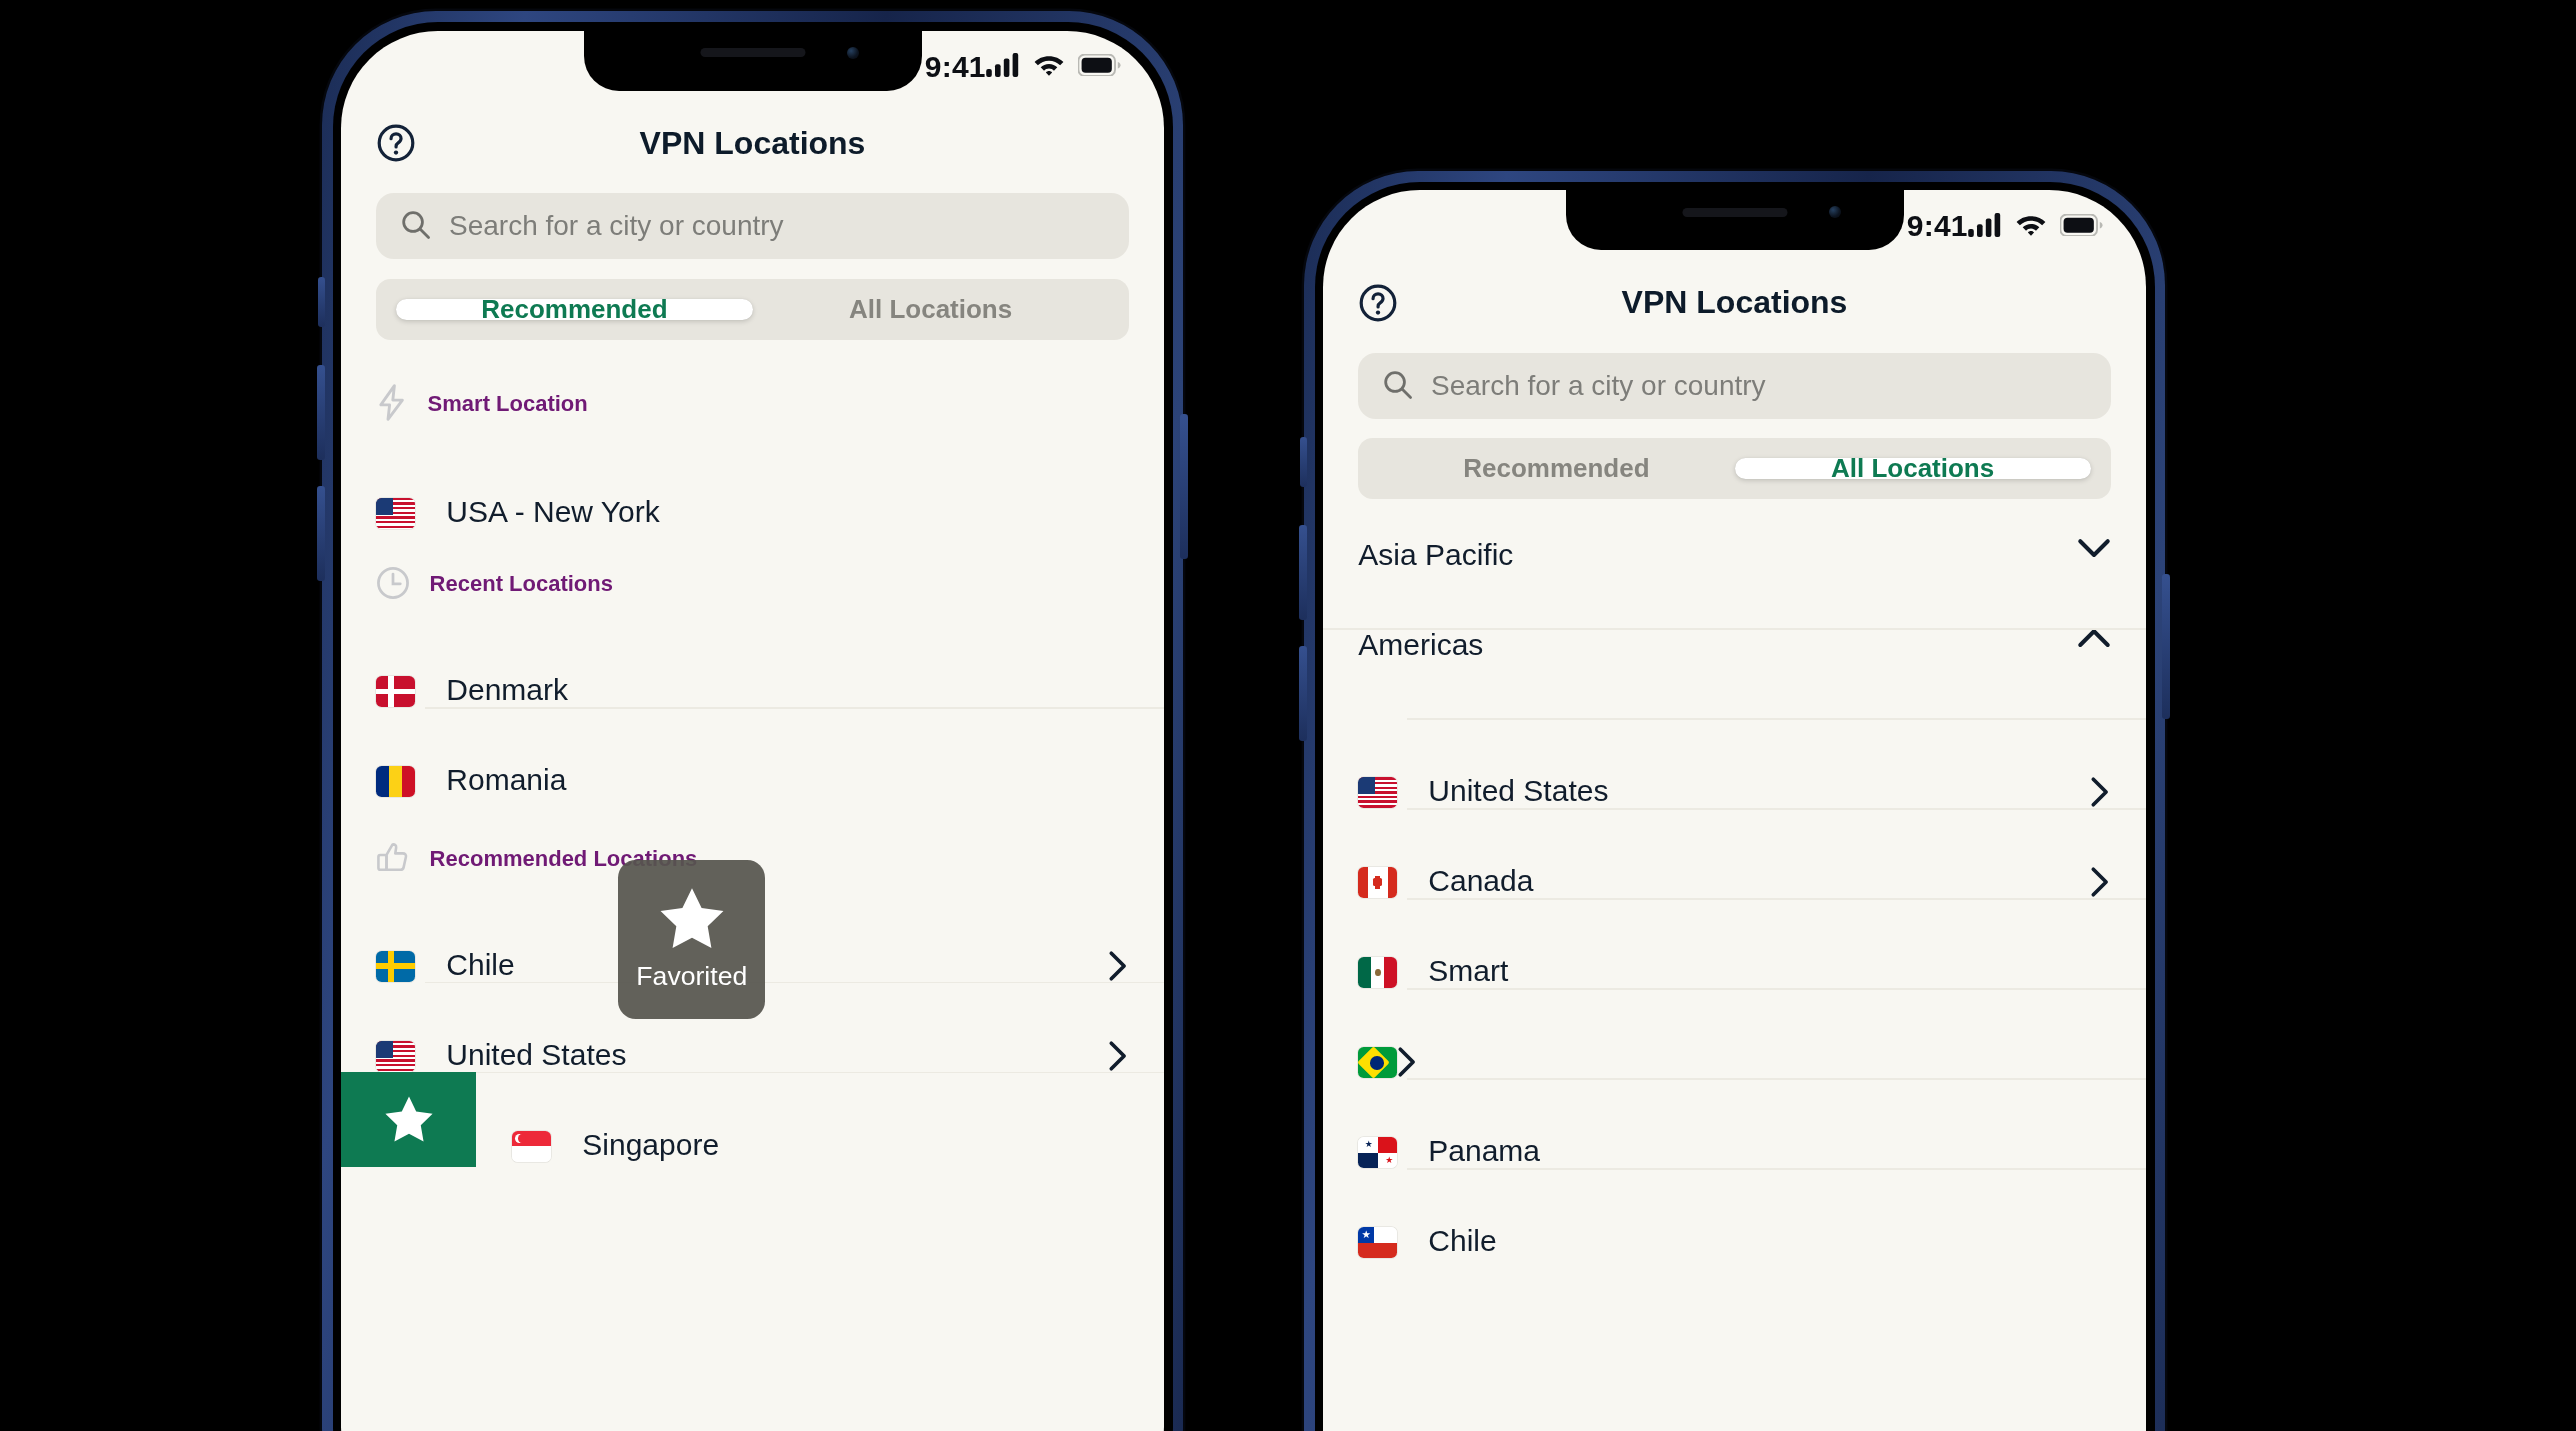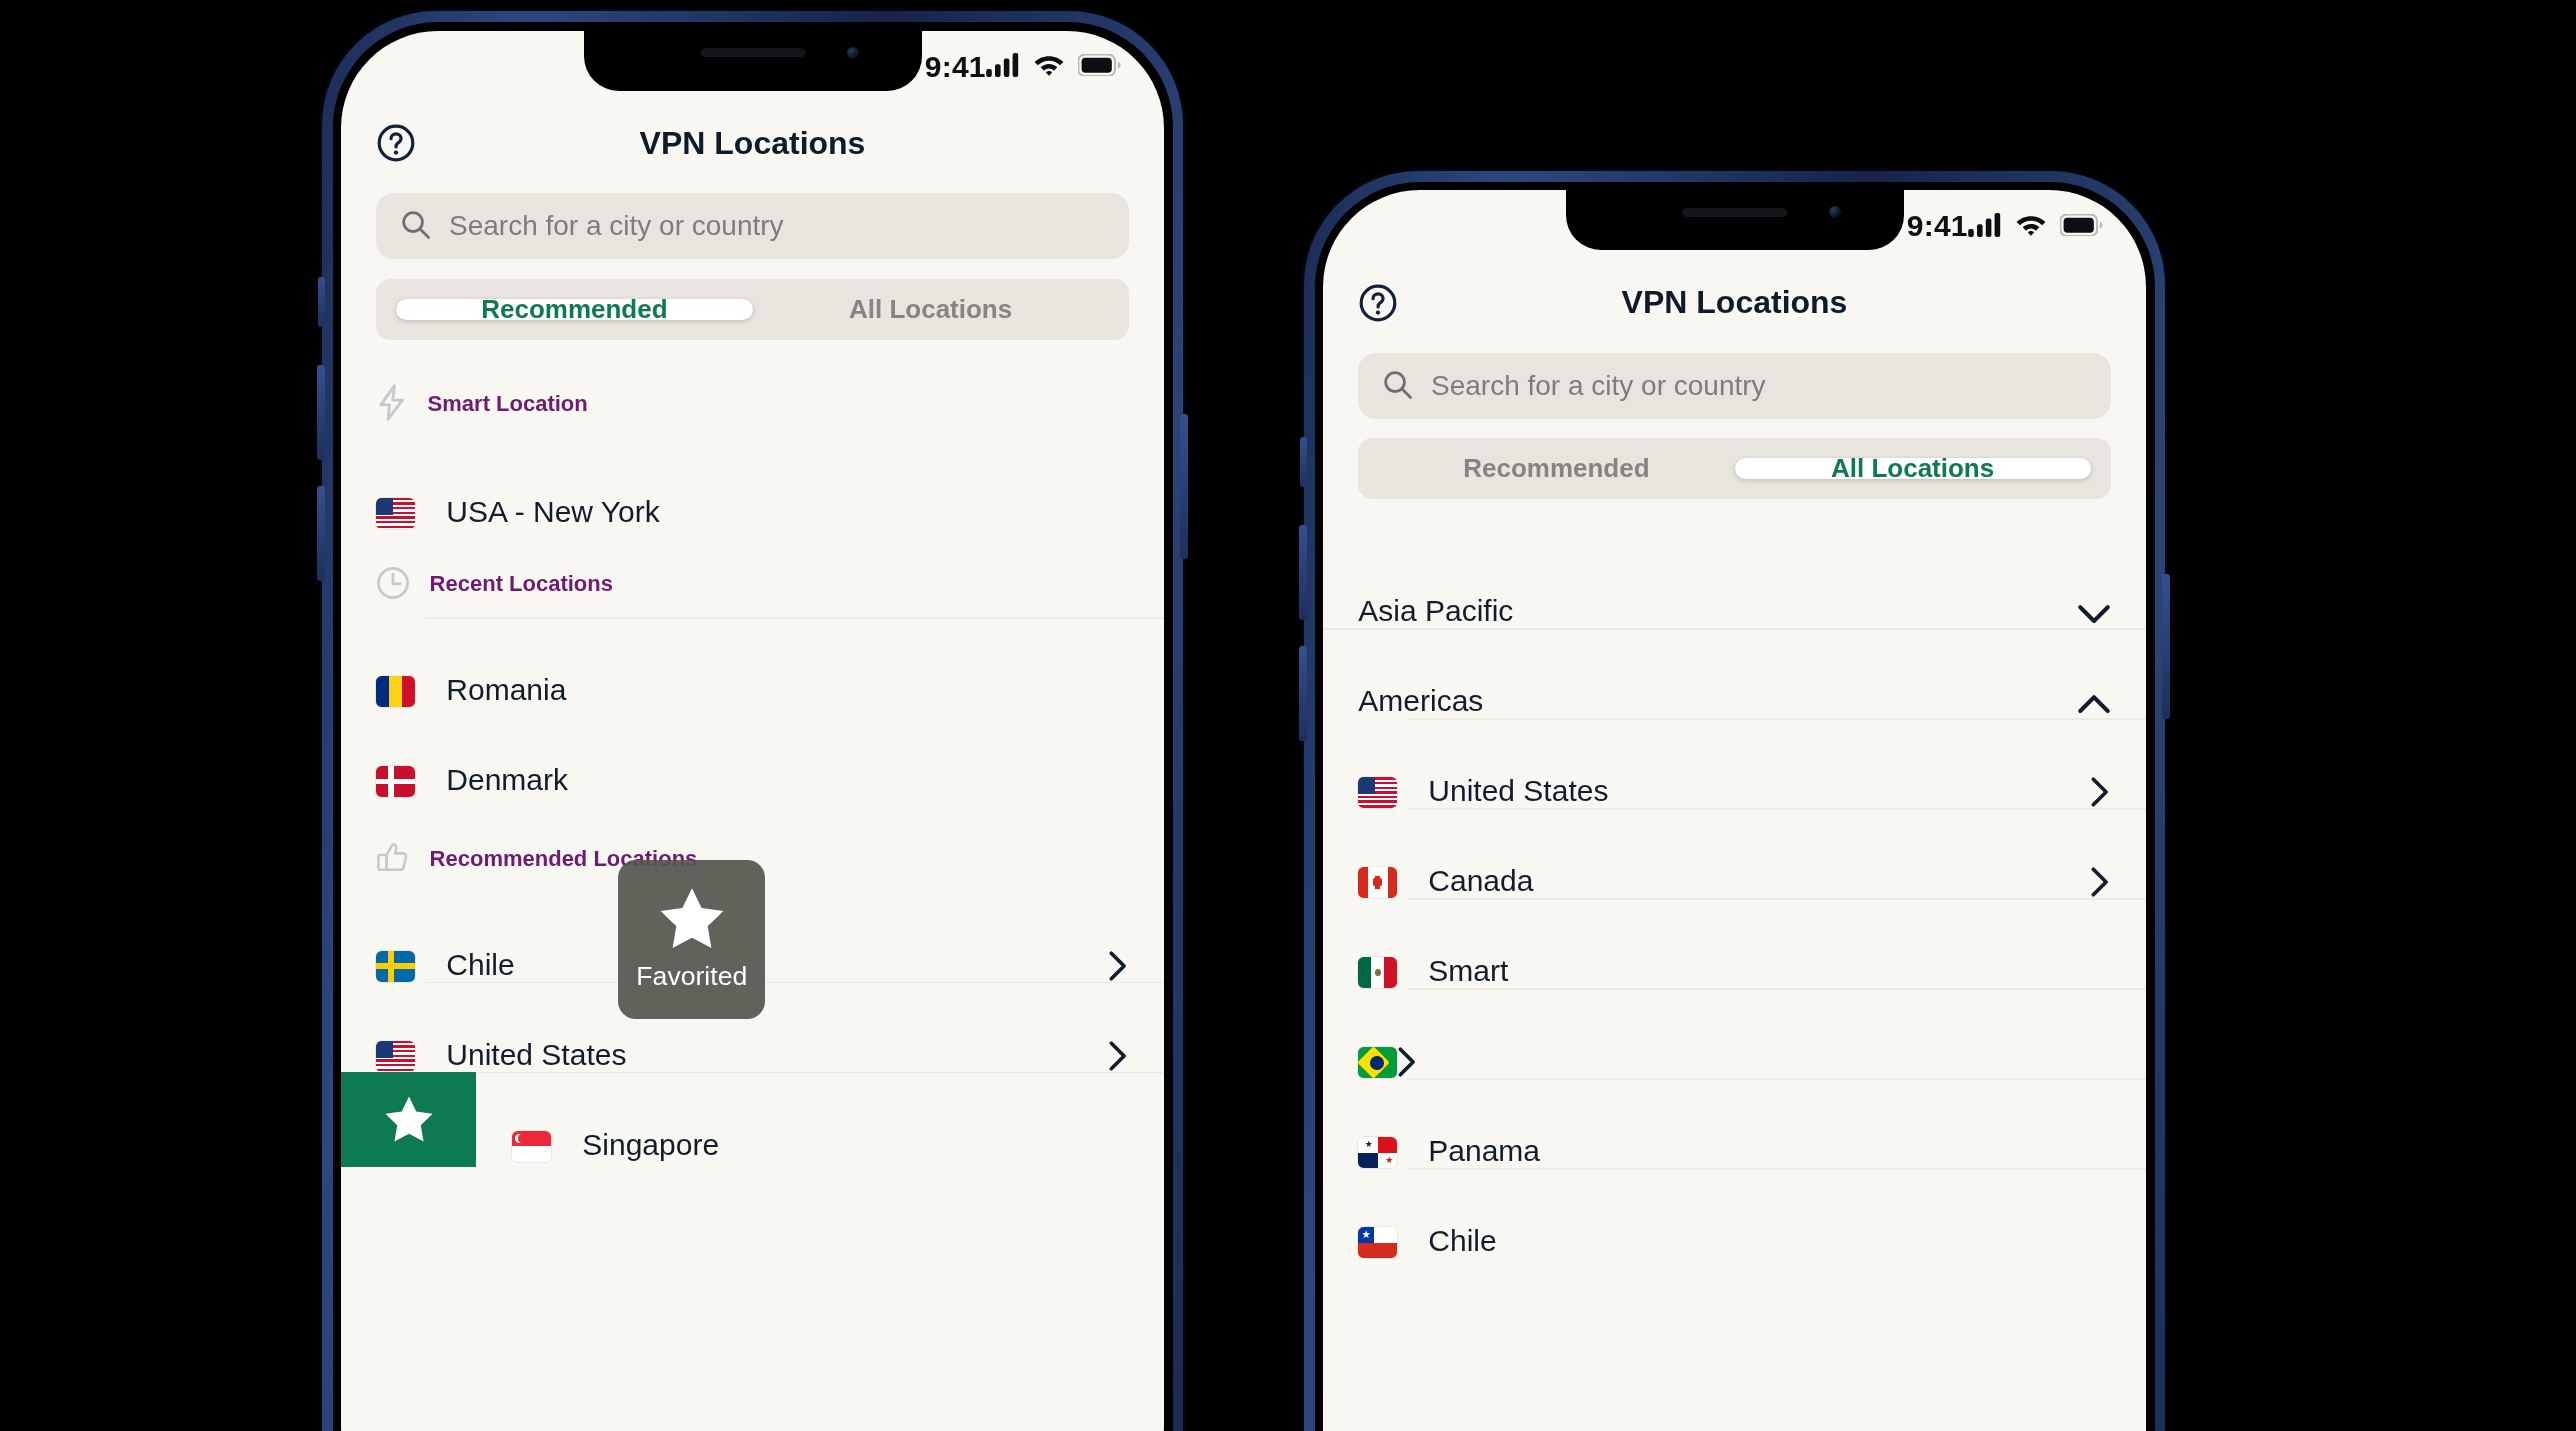--- a/index.html
+++ b/index.html
@@ -112,21 +112,21 @@
   .row.first .divider{ display:none; }
   .flag{
     width:39px; height:31px; border-radius:5.6px; flex:0 0 39px;
     overflow:hidden; position:relative; box-shadow:0 0 0 0.8px rgba(0,0,0,.08);
   }
   .row-label{ font-size:30px; color:#111d2c; margin-left:31px; flex:1; }
   .chev{ width:21px; height:32px; flex:0 0 21px; }
 
   
   .acc{
-    display:flex; align-items:flex-end; min-height:90px; padding:0 35px; position:relative;
+    display:flex; align-items:flex-start; min-height:90px; padding:0 35px; position:relative;
   }
   .acc .divider{ position:absolute; left:0; right:0; top:0; height:1.6px; background:#eceae2; }
   .acc-label{ font-size:30px; color:#111d2c; flex:1; }
 
   
   .toast{
     position:absolute; width:147px; height:159px; border-radius:17.7px;
     background:rgba(86,85,79,0.93);
     display:flex; flex-direction:column; align-items:center; justify-content:center;
     gap:11.3px; z-index:40;
@@ -251,40 +251,40 @@
 
         <div class="sec-head" style="padding-top:37px">
           <span>
             <svg width="34" height="34" viewBox="0 0 42 42">
               <circle cx="21" cy="21" r="18" fill="none" stroke="#c8c9cc" stroke-width="3.4"></circle>
               <path d="M21 10v12h9" fill="none" stroke="#c8c9cc" stroke-width="3.4" stroke-linecap="round"></path>
             </svg>
           </span>
           <span class="sec-title">Recent Locations</span>
         </div>
+        <div class="row first">
+
+          <div class="rowinner">
+            <span class="flag">
+              <span class="fl" style="inset:0;background:#c8102e"></span>
+              <span class="fl" style="left:12px;top:0;width:5.6px;bottom:0;background:#fff"></span>
+              <span class="fl" style="left:0;right:0;top:12.5px;height:5.6px;background:#fff"></span>
+            </span>
+            <span class="row-label">Denmark</span>
+          </div>
+        </div>
         <div class="row">
           <div class="divider"></div>
           <div class="rowinner">
             <span class="flag">
               <span class="fl" style="left:0;top:0;width:13px;bottom:0;background:#002b7f"></span>
               <span class="fl" style="left:13px;top:0;width:13px;bottom:0;background:#fcd116"></span>
               <span class="fl" style="left:26px;top:0;right:0;bottom:0;background:#ce1126"></span>
             </span>
             <span class="row-label">Romania</span>
-          </div>
-        </div>
-        <div class="row first">
-
-          <div class="rowinner">
-            <span class="flag">
-              <span class="fl" style="inset:0;background:#c8102e"></span>
-              <span class="fl" style="left:12px;top:0;width:5.6px;bottom:0;background:#fff"></span>
-              <span class="fl" style="left:0;right:0;top:12.5px;height:5.6px;background:#fff"></span>
-            </span>
-            <span class="row-label">Denmark</span>
           </div>
         </div>
 
         <div class="sec-head" style="padding-top:43px">
           <span>
             <svg width="34" height="34" viewBox="0 0 42 42">
               <path d="M13 18.5l7.5-13c2.7-.4 4.6 1.2 4.4 3.8l-1.1 7.2h9.4c2.6 0 4.3 2 3.8 4.3l-2.9 13c-.4 1.8-1.8 2.9-3.7 2.9H13z" fill="none" stroke="#c8c9cc" stroke-width="3.2" stroke-linejoin="round"></path>
               <rect x="3" y="18.5" width="10" height="18.2" rx="2.2" fill="none" stroke="#c8c9cc" stroke-width="3.2"></rect>
             </svg>
           </span>

